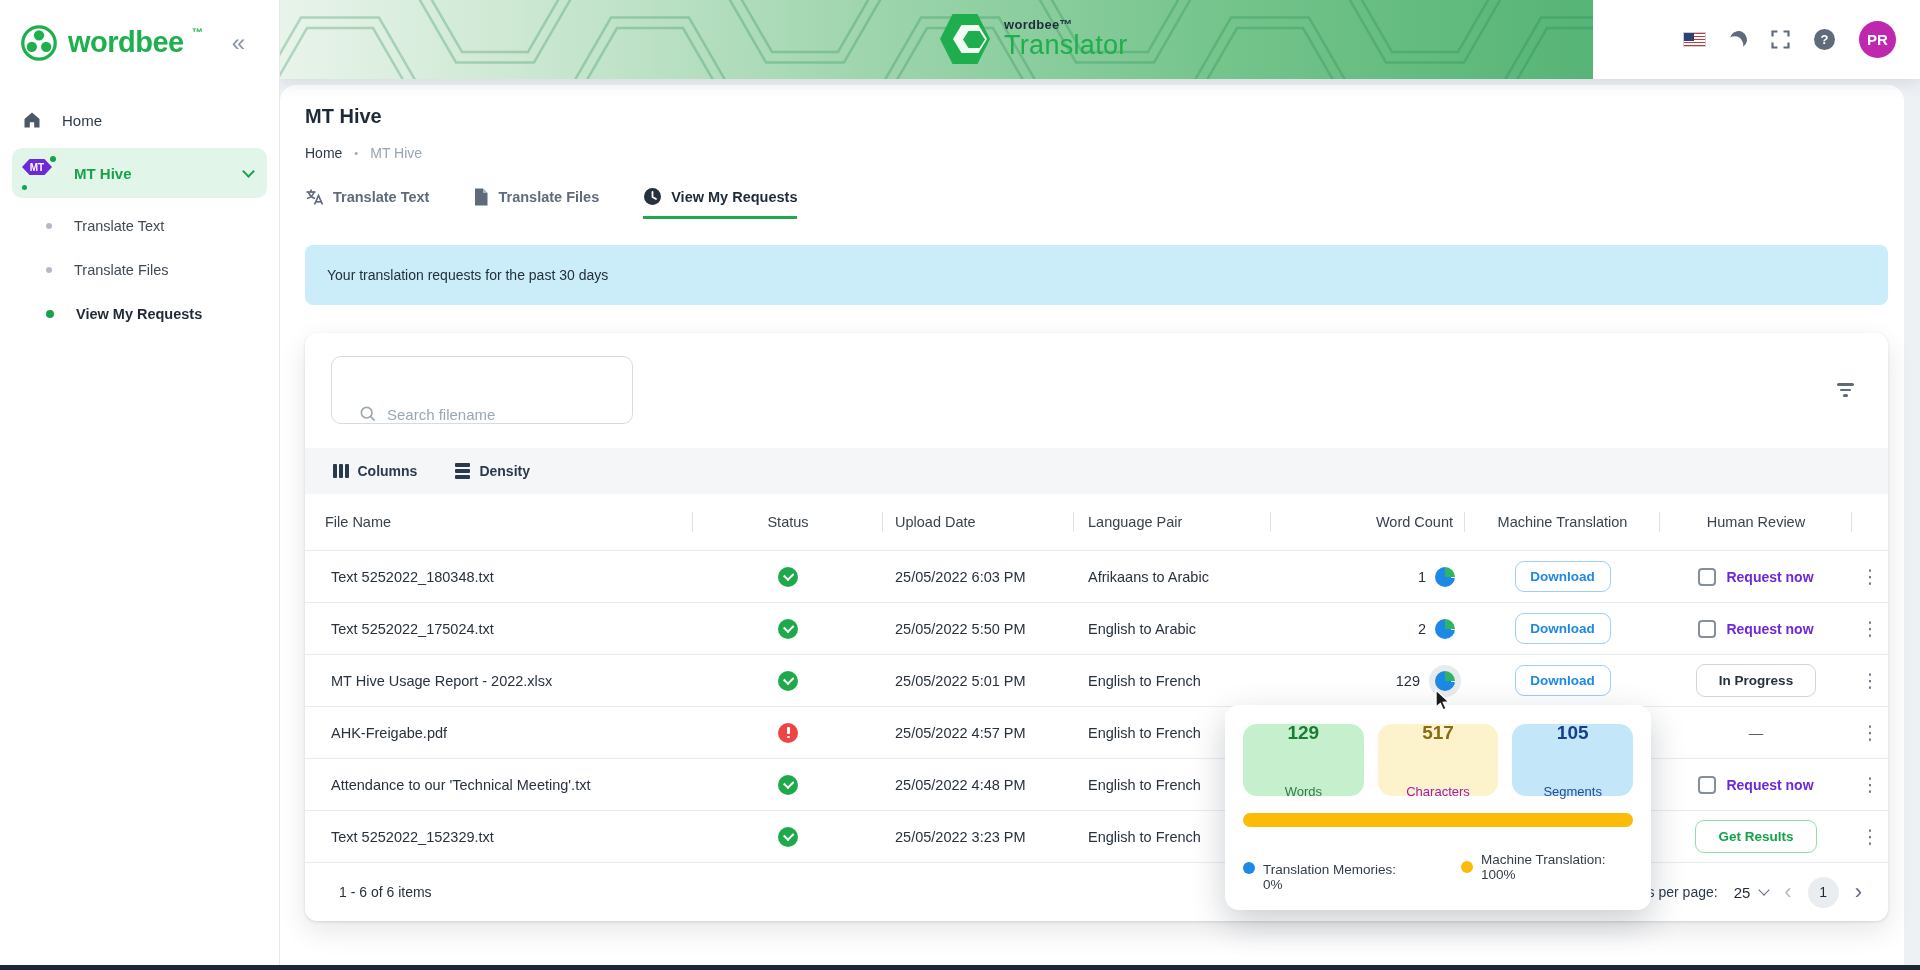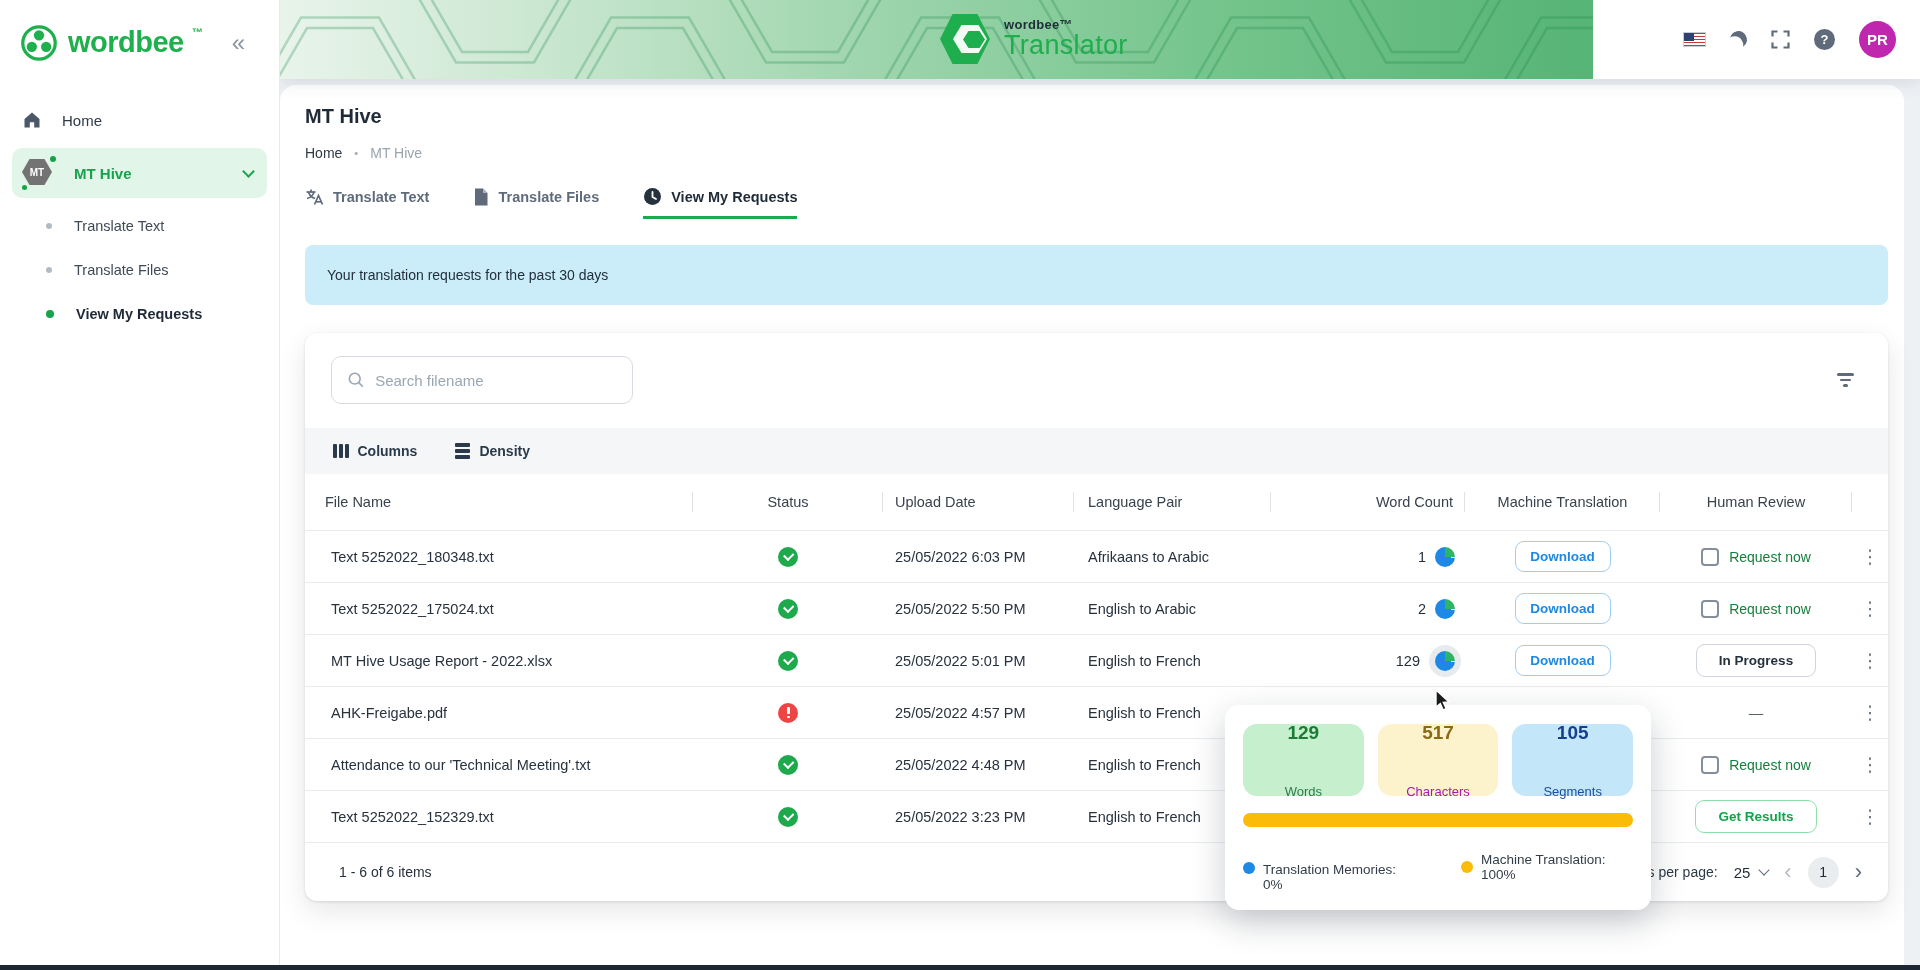--- a/index.html
+++ b/index.html
@@ -14,21 +14,21 @@
   .brand-tm { font-size:11px; color:#1db04c; font-weight:bold; margin-top:4px; }
   .collapse-btn { color:#8b95a1; font-size:24px; cursor:pointer; background:none; border:none; line-height:1; }
   .nav { margin-top:26px; }
   .nav-item { display:flex; align-items:center; gap:20px; height:44px; padding:0 20px 0 22px; font-size:15px; color:#2e3a47; cursor:pointer; }
   .nav-item.active { margin:6px 12px; padding:0 14px 0 10px; height:50px; background:#e2f5e9; border-radius:10px; color:#17a24c; font-weight:bold; }
   .nav-sub { display:flex; align-items:center; gap:22px; height:44px; padding-left:46px; font-size:14.5px; color:#3f4a56; cursor:pointer; }
   .bullet { width:6px; height:6px; border-radius:50%; background:#b3bcc5; flex-shrink:0; }
   .nav-sub.active { font-weight:bold; color:#1f2a36; }
   .nav-sub.active .bullet { width:8px; height:8px; background:#18a24c; }
   .chevron-down { width:9px; height:9px; border-right:2px solid #17a24c; border-bottom:2px solid #17a24c; transform:rotate(45deg); margin-left:auto; margin-top:-4px; }
-  .hex-badge { position:relative; width:30px; height:26px; background:#737373; clip-path:polygon(25% 0,75% 0,100% 50%,75% 100%,25% 100%,0 50%); display:flex; align-items:center; justify-content:center; color:#fff; font-size:10px; font-weight:bold; }
+  .hex-badge { position:relative; width:30px; height:16px; background:#6d28d9; clip-path:polygon(25% 0,75% 0,100% 50%,75% 100%,25% 100%,0 50%); display:flex; align-items:center; justify-content:center; color:#fff; font-size:10px; font-weight:bold; }
   .hex-wrap { position:relative; width:32px; height:28px; }
   .hex-wrap .dot-a { position:absolute; right:-2px; top:-3px; width:6px; height:6px; border-radius:50%; background:#17a24c; }
   .hex-wrap .dot-b { position:absolute; left:0; bottom:-3px; width:5px; height:5px; border-radius:50%; background:#17a24c; }
 
   
   .right { flex:1; display:flex; flex-direction:column; background:#eef1f4; min-width:0; }
   .topbar { height:79px; display:flex; flex-shrink:0; position:relative; z-index:6; box-shadow:0 4px 16px rgba(40,60,80,.12); }
   .banner { width:1313px; position:relative; overflow:hidden; background:linear-gradient(90deg,#e9f4eb 0%,#cde8d3 18%,#9ed5ad 45%,#74c48c 72%,#56b476 100%); }
   .banner svg.hexes { position:absolute; inset:0; }
   .banner-logo { position:absolute; left:660px; top:14px; display:flex; align-items:center; gap:14px; }
@@ -55,21 +55,21 @@
   .crumb-current { color:#98a4b0; }
   .tabs { display:flex; gap:44px; margin-top:26px; }
   .tab { display:flex; align-items:center; gap:9px; font-size:14.5px; font-weight:600; color:#5f6b7a; padding-bottom:13px; position:relative; cursor:pointer; }
   .tab.active { color:#1f2a37; }
   .tab.active::after { content:""; position:absolute; left:0; right:0; bottom:0; height:3px; background:#1fa94d; }
   .notice { margin:26px 16px 0 0; height:60px; background:#cbecf9; border-radius:8px; display:flex; align-items:center; padding-left:22px; font-size:14px; color:#22303c; }
 
   
   .card { margin:28px 16px 0 0; background:#fff; border-radius:12px; box-shadow:0 1px 3px rgba(16,24,40,.12), 0 10px 28px rgba(16,24,40,.10); overflow:hidden; }
   .search-row { display:flex; align-items:center; justify-content:space-between; padding:23px 30px 24px 26px; }
-  .search-box { width:302px; height:48px; border:1px solid #d6dbe1; border-radius:10px; display:flex; align-items:center; gap:11px; padding:0 16px; }
+  .search-box { width:302px; height:68px; border:1px solid #d6dbe1; border-radius:10px; display:flex; align-items:flex-end; gap:11px; padding:0 28px; }
   .search-box input { border:none; outline:none; font-size:15px; color:#2b3a4a; width:100%; font-family:"Liberation Sans",sans-serif; }
   .search-box input::placeholder { color:#9aa6b2; }
   .filter-icon { display:flex; flex-direction:column; align-items:center; gap:3px; cursor:pointer; padding:4px; }
   .filter-icon span { background:#5f6b7a; height:2.5px; border-radius:2px; }
   .filter-icon .f1{width:17px;} .filter-icon .f2{width:11px;} .filter-icon .f3{width:5px;}
   .toolbar { height:46px; background:#f4f6f8; display:flex; align-items:center; gap:38px; padding-left:28px; }
   .tool-btn { display:flex; align-items:center; gap:9px; font-size:14px; font-weight:bold; color:#2b3a4a; cursor:pointer; background:none; border:none; font-family:"Liberation Sans",sans-serif; }
   .icon-cols, .icon-density { display:flex; gap:2.5px; }
   .icon-cols span { width:3.5px; height:14px; background:#2b3a4a; border-radius:1px; }
   .icon-density { flex-direction:column; }
@@ -97,21 +97,21 @@
   .status-err::after { content:""; position:absolute; left:9px; top:13px; width:2.5px; height:2.5px; background:#fff; border-radius:50%; }
   .pie { width:20px; height:20px; border-radius:50%; background:conic-gradient(#fff 0deg 3deg,#2eb564 3deg 87deg,#fff 87deg 95deg,#1e88e5 95deg 360deg); cursor:pointer; }
   .pie-hover { background:#e8ebee; border-radius:50%; padding:6px; display:flex; margin-right:-6px; }
   .btn-dl { min-width:96px; height:31px; border:1.5px solid #9fcdf4; border-radius:9px; background:#fff; color:#1e88e5; font-weight:bold; font-size:13.5px; cursor:pointer; font-family:"Liberation Sans",sans-serif; }
   .btn-dl:empty { display:none; }
   .pill { height:33px; padding:0 22px; border-radius:9px; background:#fff; font-weight:bold; font-size:13.5px; cursor:pointer; font-family:Liberation Sans, sans-serif; }
   .pill.neutral { border:1.5px solid #cfd5db; color:#26313d; }
   .pill.success { border:1.5px solid #8edfa9; color:#14a24a; }
   .review-check { display:flex; align-items:center; gap:10px; cursor:pointer; }
   .checkbox { width:18px; height:18px; border:2px solid #848f9b; border-radius:4px; background:#fff; }
-  .review-label { color:#15803d; font-size:14px; }
+  .review-label { color:#6d28d9; font-size:14px;font-weight:bold; }
   .dash { color:#55606b; }
   .kebab { background:none; border:none; color:#6b7684; font-size:19px; cursor:pointer; line-height:1; padding:4px 8px; }
 
   .tfooter { height:59px; border-top:1px solid #e9ecef; display:flex; align-items:center; justify-content:space-between; padding:0 26px 0 34px; font-size:14px; color:#26313d; }
   .pager { display:flex; align-items:center; gap:16px; }
   .rpp-label { color:#2b3a4a; }
   .rpp-value { display:flex; align-items:center; gap:10px; cursor:pointer; font-size:15px; color:#1f2a37; }
   .chev { width:8px; height:8px; border-right:1.8px solid #5f6b7a; border-bottom:1.8px solid #5f6b7a; transform:rotate(45deg); margin-top:-4px; }
   .pg-prev { color:#b3bcc5; font-size:22px; background:none; border:none; cursor:pointer; }
   .pg-next { color:#5f6b7a; font-size:22px; background:none; border:none; cursor:pointer; }

